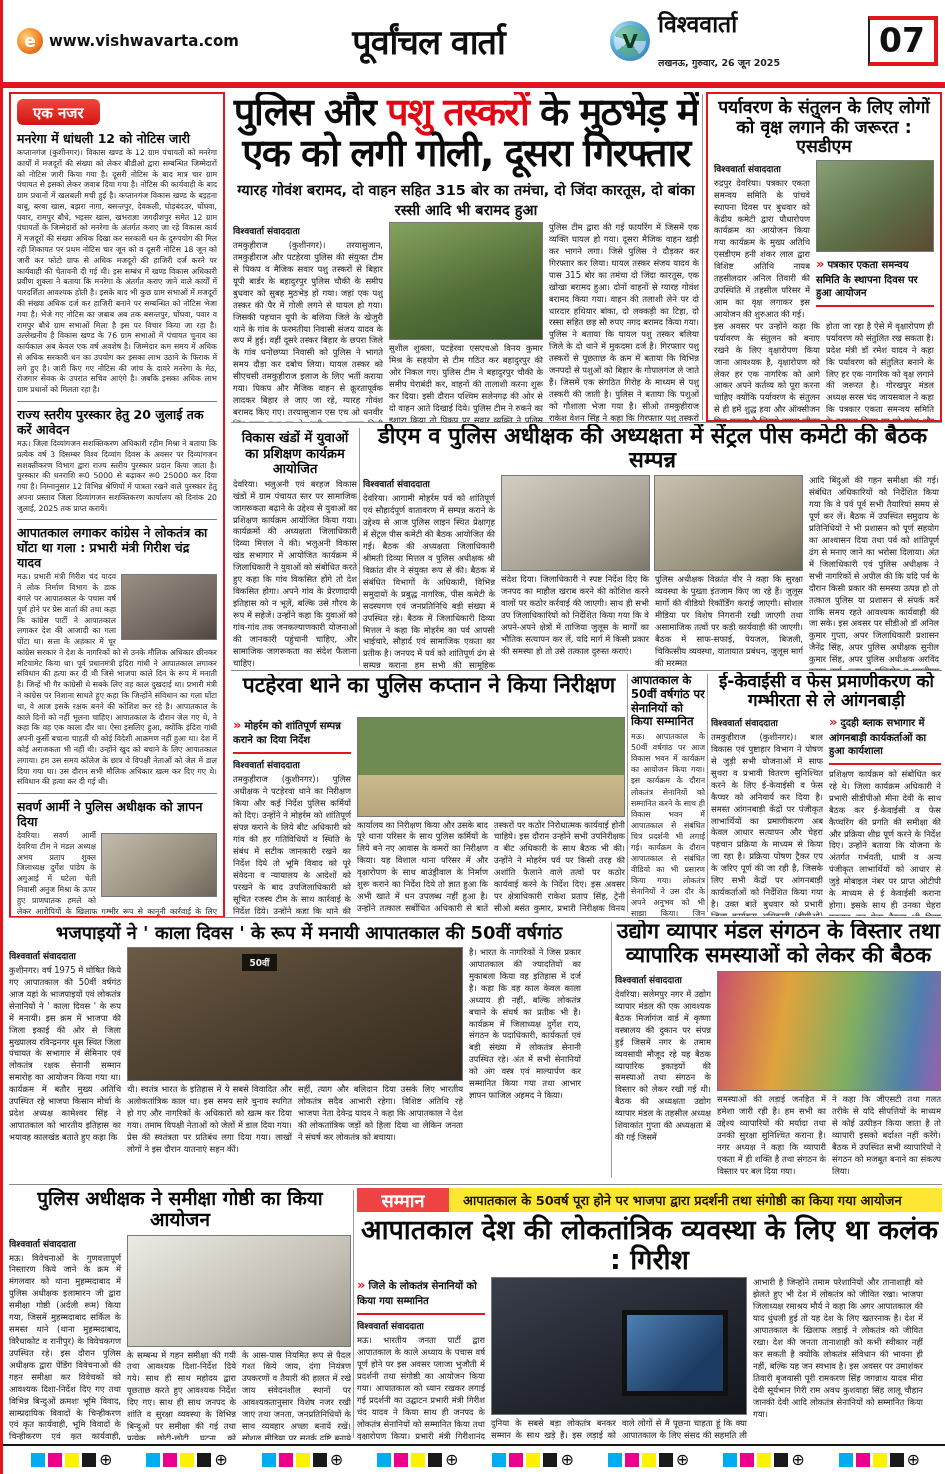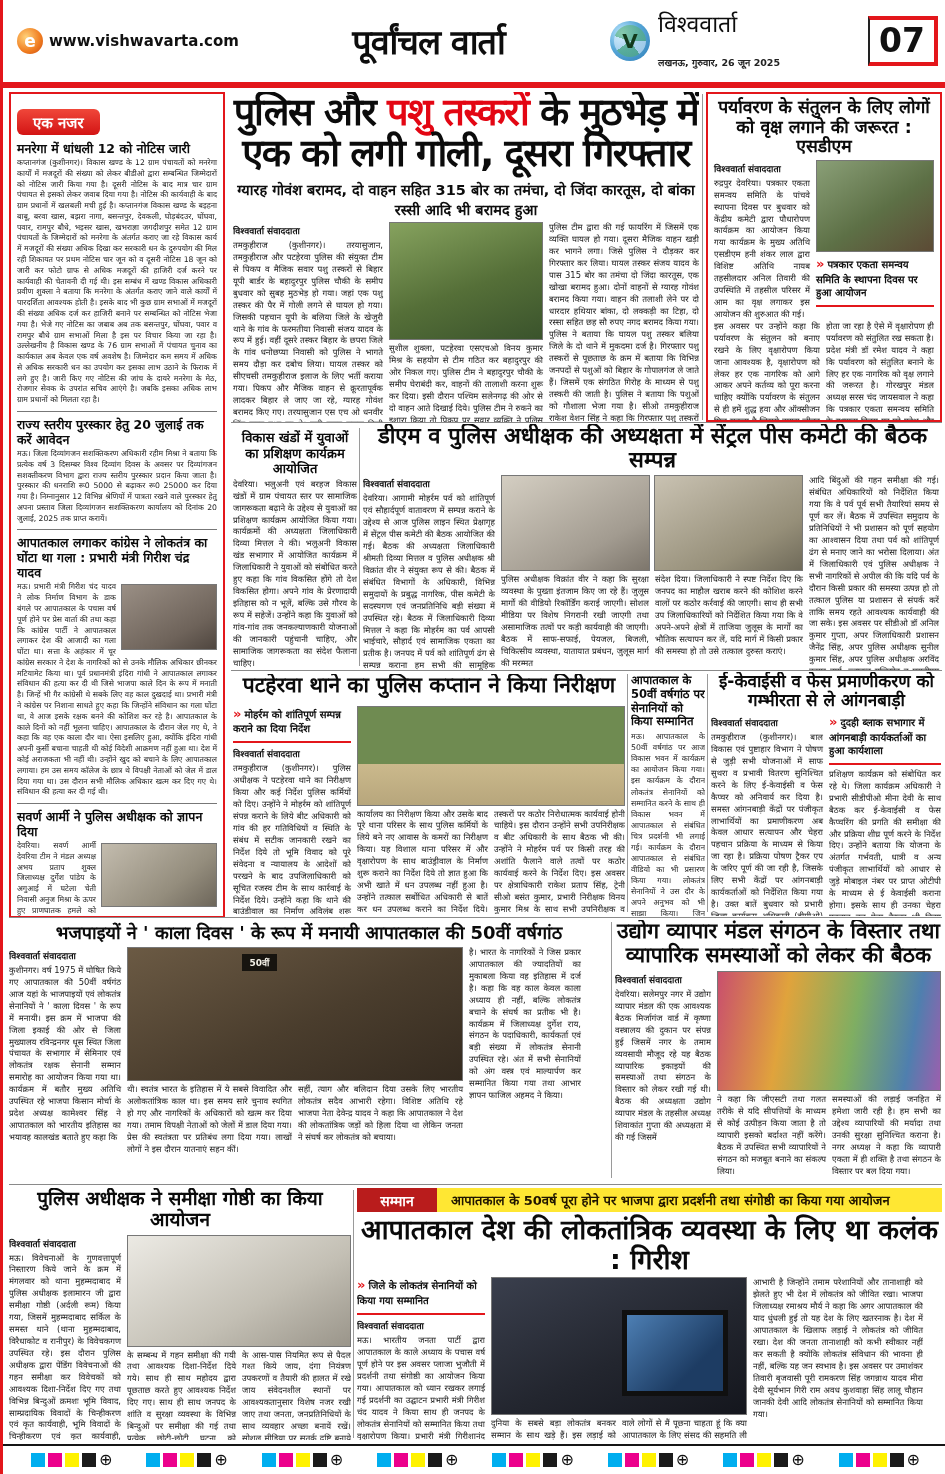--- a/index.html
+++ b/index.html
@@ -12,21 +12,21 @@
   .eicon{width:26px;height:26px;border-radius:50%;background:radial-gradient(circle at 35% 35%,#ffd27a,#f07c1f 60%,#c94a12);
          color:#fff;font-weight:bold;font-size:17px;display:flex;align-items:center;justify-content:center;}
   .siteurl{font-size:15px;font-weight:700;color:#111;}
   .ptitle{flex:1;text-align:center;font-size:34px;font-weight:800;letter-spacing:-1px;color:#0d0d0d;}
   .brand{display:flex;align-items:center;gap:8px;width:250px;}
   .globe{width:40px;height:40px;border-radius:50%;background:radial-gradient(circle at 30% 30%,#bfe8ff,#57a7d8 45%,#2c7bb5);
          position:relative;display:flex;align-items:center;justify-content:center;}
   .globe:before{content:"";position:absolute;inset:4px;border-radius:50%;
          background:conic-gradient(#57b06b 0 25%,#e8f4ff 25% 40%,#57b06b 40% 65%,#e8f4ff 65% 80%,#57b06b 80%);opacity:.55;}
   .globe span{position:relative;font-weight:800;font-size:20px;color:#123a1c;}
-  .brandname{font-size:23px;font-weight:400;color:#0d0d0d;line-height:1;}
+  .brandname{font-size:23px;font-weight:700;color:#0d0d0d;line-height:1;}
   .edition{font-size:9.5px;font-weight:700;color:#222;margin-top:20px;}
   .pagebox{margin-left:8px;margin-right:10px;border:4px solid #e3161b;border-left:2px solid #222;
            font-size:33px;font-weight:800;padding:0 9px;line-height:1.3;color:#111;}
   .redbar{position:absolute;left:0;top:82px;width:945px;height:6px;background:#e3161b;}
   
   .blk{position:absolute;overflow:hidden;box-sizing:border-box;}
   .byline{font-size:9px;font-weight:700;color:#111;margin:2px 0 3px 0;}
   .btxt{font-size:8.4px;line-height:1.42;text-align:justify;color:#1c1c1c;}
   .small{font-size:7.7px;line-height:1.4;}
   .hl-xl{font-size:38px;font-weight:800;text-align:center;line-height:1.08;letter-spacing:-1.5px;color:#0b0b0b;}
@@ -37,35 +37,35 @@
   .subhead{font-size:14.5px;font-weight:800;text-align:center;margin:5px 0 2px 0;color:#0d0d0d;}
   .kicker{font-size:18px;font-weight:800;text-align:center;color:#0b0b0b;}
   .callout{font-size:10px;font-weight:700;line-height:1.3;color:#111;
            border-bottom:2px solid #e3161b;padding-bottom:6px;margin-bottom:4px;}
   .callout .arr{color:#e3161b;font-weight:800;font-size:13px;margin-right:3px;}
   .photo{background:#888;position:relative;border:1px solid #777;box-sizing:border-box;}
   .row{display:flex;gap:6px;}
   .hline{position:absolute;background:#8a8a8a;height:1px;}
   .vline{position:absolute;background:#9a9a9a;width:1px;}
   
-  #leftbox{left:6px;top:92px;width:216px;height:826px;border:2px solid #e3161b;padding:14px 6px;}
+  #leftbox{left:6px;top:92px;width:216px;height:826px;border:2px solid #e3161b;padding:4px 6px;}
   .tab{display:inline-block;background:linear-gradient(#f0473a,#d31414);color:#fff;font-size:15px;font-weight:800;
        padding:3px 16px;border-radius:6px;margin:1px 0 4px 0;}
   .divid{border-top:1px solid #777;margin:5px 0;}
   .pfloat{float:right;margin:2px 0 3px 5px;}
   
   #marks{position:absolute;left:0;top:1444px;width:945px;height:30px;border-top:2px solid #151515;
          display:flex;align-items:center;justify-content:space-between;padding:0 28px;box-sizing:border-box;}
   .mark-group{display:flex;align-items:center;gap:3px;}
   .mark-sq{width:14px;height:14px;display:inline-block;}
   .mark-reg{font-size:16px;line-height:14px;color:#111;}
   
   .banrow{display:flex;height:24px;margin-bottom:3px;}
-  .banlabel{background:#b91c1c;color:#fff;font-weight:800;font-size:14px;display:flex;align-items:center;
-            justify-content:center;width:80px;}
+  .banlabel{background:#ef4444;color:#fff;font-weight:800;font-size:18px;display:flex;align-items:center;
+            justify-content:center;width:92px;}
   .banstrip{background:#ffe733;color:#201500;font-weight:800;font-size:13px;flex:1;display:flex;align-items:center;
             padding-left:14px;}
   .tvframe{position:absolute;right:18px;top:32px;width:96px;height:76px;border:5px solid #101010;
            background:linear-gradient(135deg,#4d7fb4,#1d3c63 70%);}
   .banner50{position:absolute;left:34%;top:6px;background:#17140f;color:#f5f2e8;font-size:9px;font-weight:700;
             padding:2px 8px;}
 </style>
 </head>
 <body>
 
@@ -166,31 +166,31 @@
       <div style="width:132px;">
         <div class="byline">विश्ववार्ता संवाददाता</div>
         <div class="btxt">देवरिया। आगामी मोहर्रम पर्व को शांतिपूर्ण एवं सौहार्दपूर्ण वातावरण में सम्पन्न कराने के उद्देश्य से आज पुलिस लाइन स्थित प्रेक्षागृह में सेंट्रल पीस कमेटी की बैठक आयोजित की गई। बैठक की अध्यक्षता जिलाधिकारी श्रीमती दिव्या मित्तल व पुलिस अधीक्षक श्री विक्रांत वीर ने संयुक्त रूप से की। बैठक में संबंधित विभागों के अधिकारी, विभिन्न समुदायों के प्रबुद्ध नागरिक, पीस कमेटी के सदस्यगण एवं जनप्रतिनिधि बड़ी संख्या में उपस्थित रहे। बैठक में जिलाधिकारी दिव्या मित्तल ने कहा कि मोहर्रम का पर्व आपसी भाईचारे, सौहार्द एवं सामाजिक एकता का प्रतीक है। जनपद में पर्व को शांतिपूर्ण ढंग से सम्पन्न कराना हम सभी की सामूहिक जिम्मेदारी है। उन्होंने सभी समुदायों से शांति, सौहार्द व सहयोग बनाए रखने की अपील की तथा किसी भी प्रकार की अफवाहों से बचने का</div>
       </div>
       <div style="width:302px;">
         <div class="row" style="gap:4px;">
           <div class="photo" style="width:149px;height:96px;background:linear-gradient(150deg,#d4cec2,#a29b90 70%,#7d766c);"></div>
           <div class="photo" style="width:149px;height:96px;background:linear-gradient(150deg,#c9c2b2,#968f79 70%,#6f6a59);"></div>
         </div>
         <div class="row" style="margin-top:3px;">
+          <div style="width:148px;" class="btxt">संदेश दिया। जिलाधिकारी ने स्पष्ट निर्देश दिए कि जनपद का माहौल खराब करने की कोशिश करने वालों पर कठोर कर्रवाई की जाएगी। साथ ही सभी उप जिलाधिकारियों को निर्देशित किया गया कि वे अपने-अपने क्षेत्रों में ताजिया जुलूस के मार्गों का भौतिक सत्यापन कर लें, यदि मार्ग में किसी प्रकार की समस्या हो तो उसे तत्काल दुरुस्त कराएं।</div>
           <div style="width:148px;" class="btxt">पुलिस अधीक्षक विक्रांत वीर ने कहा कि सुरक्षा व्यवस्था के पुख्ता इंतजाम किए जा रहे हैं। जुलूस मार्गों की वीडियो रिकॉर्डिंग कराई जाएगी। सोशल मीडिया पर विशेष निगरानी रखी जाएगी तथा असामाजिक तत्वों पर कड़ी कार्यवाही की जाएगी। बैठक में साफ-सफाई, पेयजल, बिजली, चिकित्सीय व्यवस्था, यातायात प्रबंधन, जुलूस मार्ग की मरम्मत</div>
-          <div style="width:148px;" class="btxt">संदेश दिया। जिलाधिकारी ने स्पष्ट निर्देश दिए कि जनपद का माहौल खराब करने की कोशिश करने वालों पर कठोर कर्रवाई की जाएगी। साथ ही सभी उप जिलाधिकारियों को निर्देशित किया गया कि वे अपने-अपने क्षेत्रों में ताजिया जुलूस के मार्गों का भौतिक सत्यापन कर लें, यदि मार्ग में किसी प्रकार की समस्या हो तो उसे तत्काल दुरुस्त कराएं।</div>
         </div>
       </div>
       <div style="width:130px;" class="btxt">आदि बिंदुओं की गहन समीक्षा की गई। संबंधित अधिकारियों को निर्देशित किया गया कि वे पर्व पूर्व सभी तैयारियां समय से पूर्ण कर लें। बैठक में उपस्थित समुदाय के प्रतिनिधियों ने भी प्रशासन को पूर्ण सहयोग का आश्वासन दिया तथा पर्व को शांतिपूर्ण ढंग से मनाए जाने का भरोसा दिलाया। अंत में जिलाधिकारी एवं पुलिस अधीक्षक ने सभी नागरिकों से अपील की कि यदि पर्व के दौरान किसी प्रकार की समस्या उत्पन्न हो तो तत्काल पुलिस या प्रशासन से संपर्क करें ताकि समय रहते आवश्यक कार्यवाही की जा सके। इस अवसर पर सीडीओ डॉ अनिल कुमार गुप्ता, अपर जिलाधिकारी प्रशासन जैनेंद्र सिंह, अपर पुलिस अधीक्षक सुनील कुमार सिंह, अपर पुलिस अधीक्षक अरविंद कुमार वर्मा, ज्वाइन्ट मजिस्ट्रेट व एसडीएम श्रुति शर्मा, एसडीएम रुद्रपुर हरिशंकर लाल सहित विभिन्न अधिकारी व गणमान्य जन उपस्थित रहे।</div>
     </div>
   </div>
 
   <div id="inspect" class="blk" style="left:230px;top:674px;width:392px;height:240px;">
     <div class="hl-md" style="font-size:21px;">पटहेरवा थाने का पुलिस कप्तान ने किया निरीक्षण</div>
-    <div class="row" style="margin-top:8px;">
+    <div class="row" style="margin-top:19px;">
       <div style="width:118px;">
         <div class="callout"><span class="arr">»</span><span>मोहर्रम को शांतिपूर्ण सम्पन्न कराने का दिया निर्देश</span></div>
         <div class="byline">विश्ववार्ता संवाददाता</div>
         <div class="btxt">तमकुहीराज (कुशीनगर)। पुलिस अधीक्षक ने पटहेरवा थाने का निरीक्षण किया और कई निर्देश पुलिस कर्मियों को दिए। उन्होंने ने मोहर्रम को शांतिपूर्ण संपन्न कराने के लिये बीट अधिकारी को गांव की हर गतिविधियों व स्थिति के संबंध में सटीक जानकारी रखने का निर्देश दिये तो भूमि विवाद को पूरे संवेदना व न्यायालय के आदेशों को परखने के बाद उपजिलाधिकारी को सूचित रजस्व टीम के साथ कार्रवाई के निर्देश दिये। उन्होंने कहा कि थाने की बाउंड्रीवाल का निर्माण अविलंब शुरू होगा। शाम करीब साढ़े चार बजे पटहेरवा थाना परिसर में पहुँचे पुलिस अधीक्षक संतोष कुमार मिश्र ने सबसे पहले थाना</div>
       </div>
       <div style="width:268px;">
         <div class="photo" style="width:268px;height:100px;background:linear-gradient(#6f8b51 0 58%,#cbb98c 58%,#b7a67c);"></div>
         <div class="row" style="margin-top:3px;">
           <div style="width:131px;" class="btxt">कार्यालय का निरीक्षण किया और उसके बाद पूरे थाना परिसर के साथ पुलिस कर्मियों के लिये बने नए आवास के कमरों का निरीक्षण किया। यह विशाल थाना परिसर में और वृक्षारोपण के साथ बाउंड्रीवाल के निर्माण शुरू कराने का निर्देश दिये तो ज्ञात हुआ कि अभी खाते में धन उपलब्ध नहीं हुआ है। उन्होंने तत्काल सर्बोधित अधिकारी से बातें कर धन उपलब्ध कराने का निर्देश दिये। उन्होंने कहा कि किसी भी दशा में पशु व शराब तस्करी पर पूर्ण पाबंदी के साथ</div>
           <div style="width:131px;" class="btxt">तस्करों पर कठोर निरोधात्मक कार्यवाई होनी चाहिये। इस दौरान उन्होंने सभी उपनिरीक्षक व बीट अधिकारी के साथ बैठक भी की। उन्होंने ने मोहर्रम पर्व पर किसी तरह की अशांति फैलाने वाले तत्वों पर कठोर कार्यवाई करने के निर्देश दिए। इस अवसर पर क्षेत्राधिकारी राकेश प्रताप सिंह, ट्रेनी सीओ बसंत कुमार, प्रभारी निरीक्षक विनय कुमार मिश्र के साथ सभी उपनिरीक्षक व महिला व पुरुष पुलिस कर्मी उपस्थित थे।</div>
@@ -241,22 +241,22 @@
   <div id="trade" class="blk" style="left:612px;top:920px;width:327px;height:262px;">
     <div class="hl-md" style="font-size:21px;">उद्योग व्यापार मंडल संगठन के विस्तार तथा व्यापारिक समस्याओं को लेकर की बैठक</div>
     <div class="row" style="margin-top:4px;">
       <div style="width:96px;">
         <div class="byline">विश्ववार्ता संवाददाता</div>
         <div class="btxt">देवरिया। सलेमपुर नगर में उद्योग व्यापार मंडल की एक आवश्यक बैठक मिर्जागंज वार्ड में कृष्णा वस्त्रालय की दुकान पर संपन्न हुई जिसमें नगर के तमाम व्यवसायी मौजूद रहे यह बैठक व्यापारिक इकाइयों की समस्याओं तथा संगठन के विस्तार को लेकर रखी गई थी। बैठक की अध्यक्षता उद्योग व्यापार मंडल के तहसील अध्यक्ष शिवाकांत गुप्ता की अध्यक्षता में की गई जिसमें</div>
       </div>
       <div style="width:224px;">
         <div class="photo" style="width:224px;height:120px;background:linear-gradient(100deg,#c94f6d,#e0a33c 30%,#7fae62 60%,#4f7fae 85%,#9c5fae);"></div>
         <div class="row" style="margin-top:3px;">
+          <div style="width:109px;" class="btxt">समस्याओं की लड़ाई जनहित में हमेशा जारी रही है। हम सभी का उद्देश्य व्यापारियों की मर्यादा तथा उनकी सुरक्षा सुनिश्चित कराना है। नगर अध्यक्ष ने कहा कि व्यापारी एकता में ही शक्ति है तथा संगठन के विस्तार पर बल दिया गया।</div>
           <div style="width:109px;" class="btxt">ने कहा कि जीएसटी तथा गलत तरीके से यदि सीपत्तियों के माध्यम से कोई उत्पीड़न किया जाता है तो व्यापारी इसको बर्दाश्त नहीं करेंगे। बैठक में उपस्थित सभी व्यापारियों ने संगठन को मजबूत बनाने का संकल्प लिया।</div>
-          <div style="width:109px;" class="btxt">समस्याओं की लड़ाई जनहित में हमेशा जारी रही है। हम सभी का उद्देश्य व्यापारियों की मर्यादा तथा उनकी सुरक्षा सुनिश्चित कराना है। नगर अध्यक्ष ने कहा कि व्यापारी एकता में ही शक्ति है तथा संगठन के विस्तार पर बल दिया गया।</div>
         </div>
       </div>
     </div>
   </div>
 
   <div id="review" class="blk" style="left:6px;top:1188px;width:342px;height:252px;">
     <div class="hl-md" style="font-size:19px;text-align:center;">पुलिस अधीक्षक ने समीक्षा गोष्ठी का किया आयोजन</div>
     <div class="row" style="margin-top:4px;">
       <div style="width:112px;">
         <div class="byline">विश्ववार्ता संवाददाता</div>

